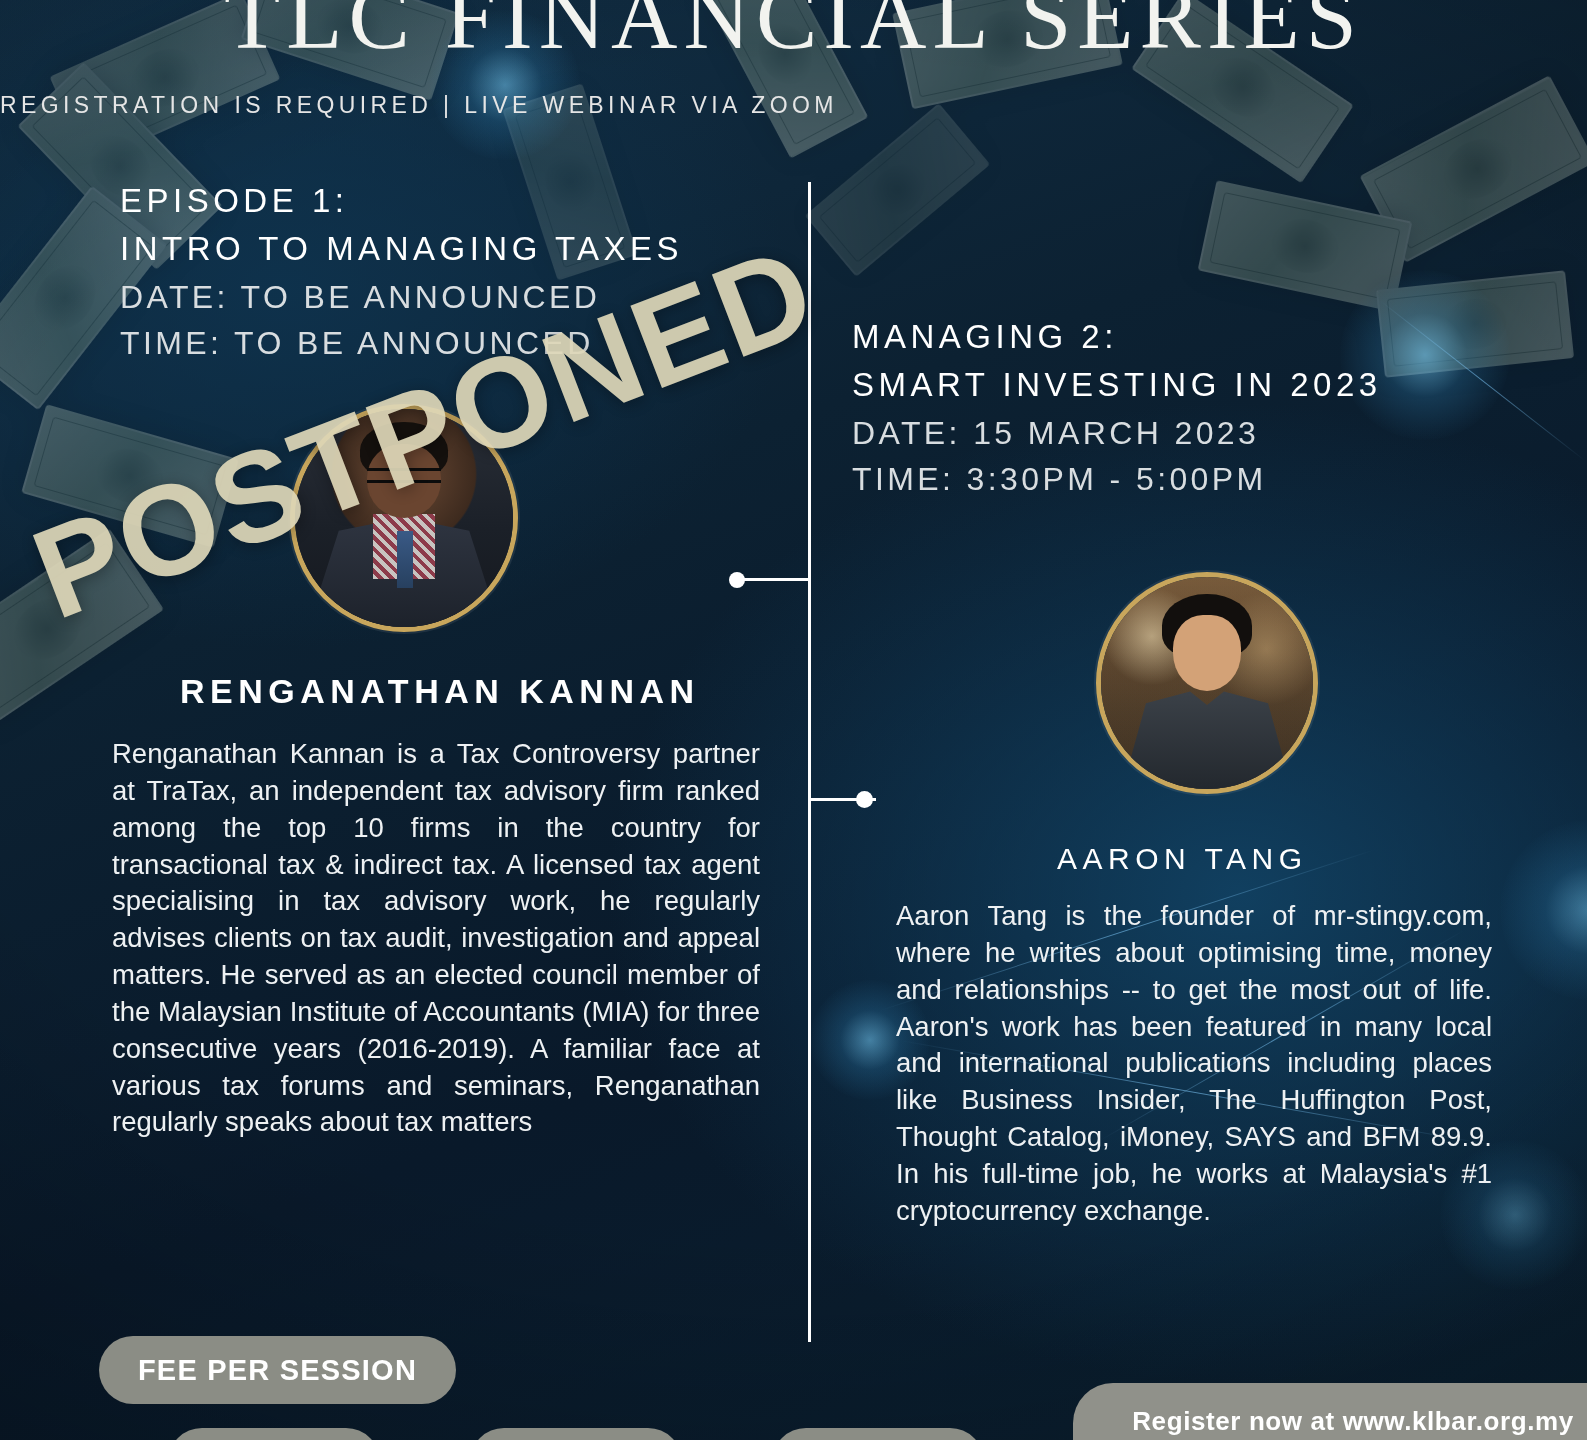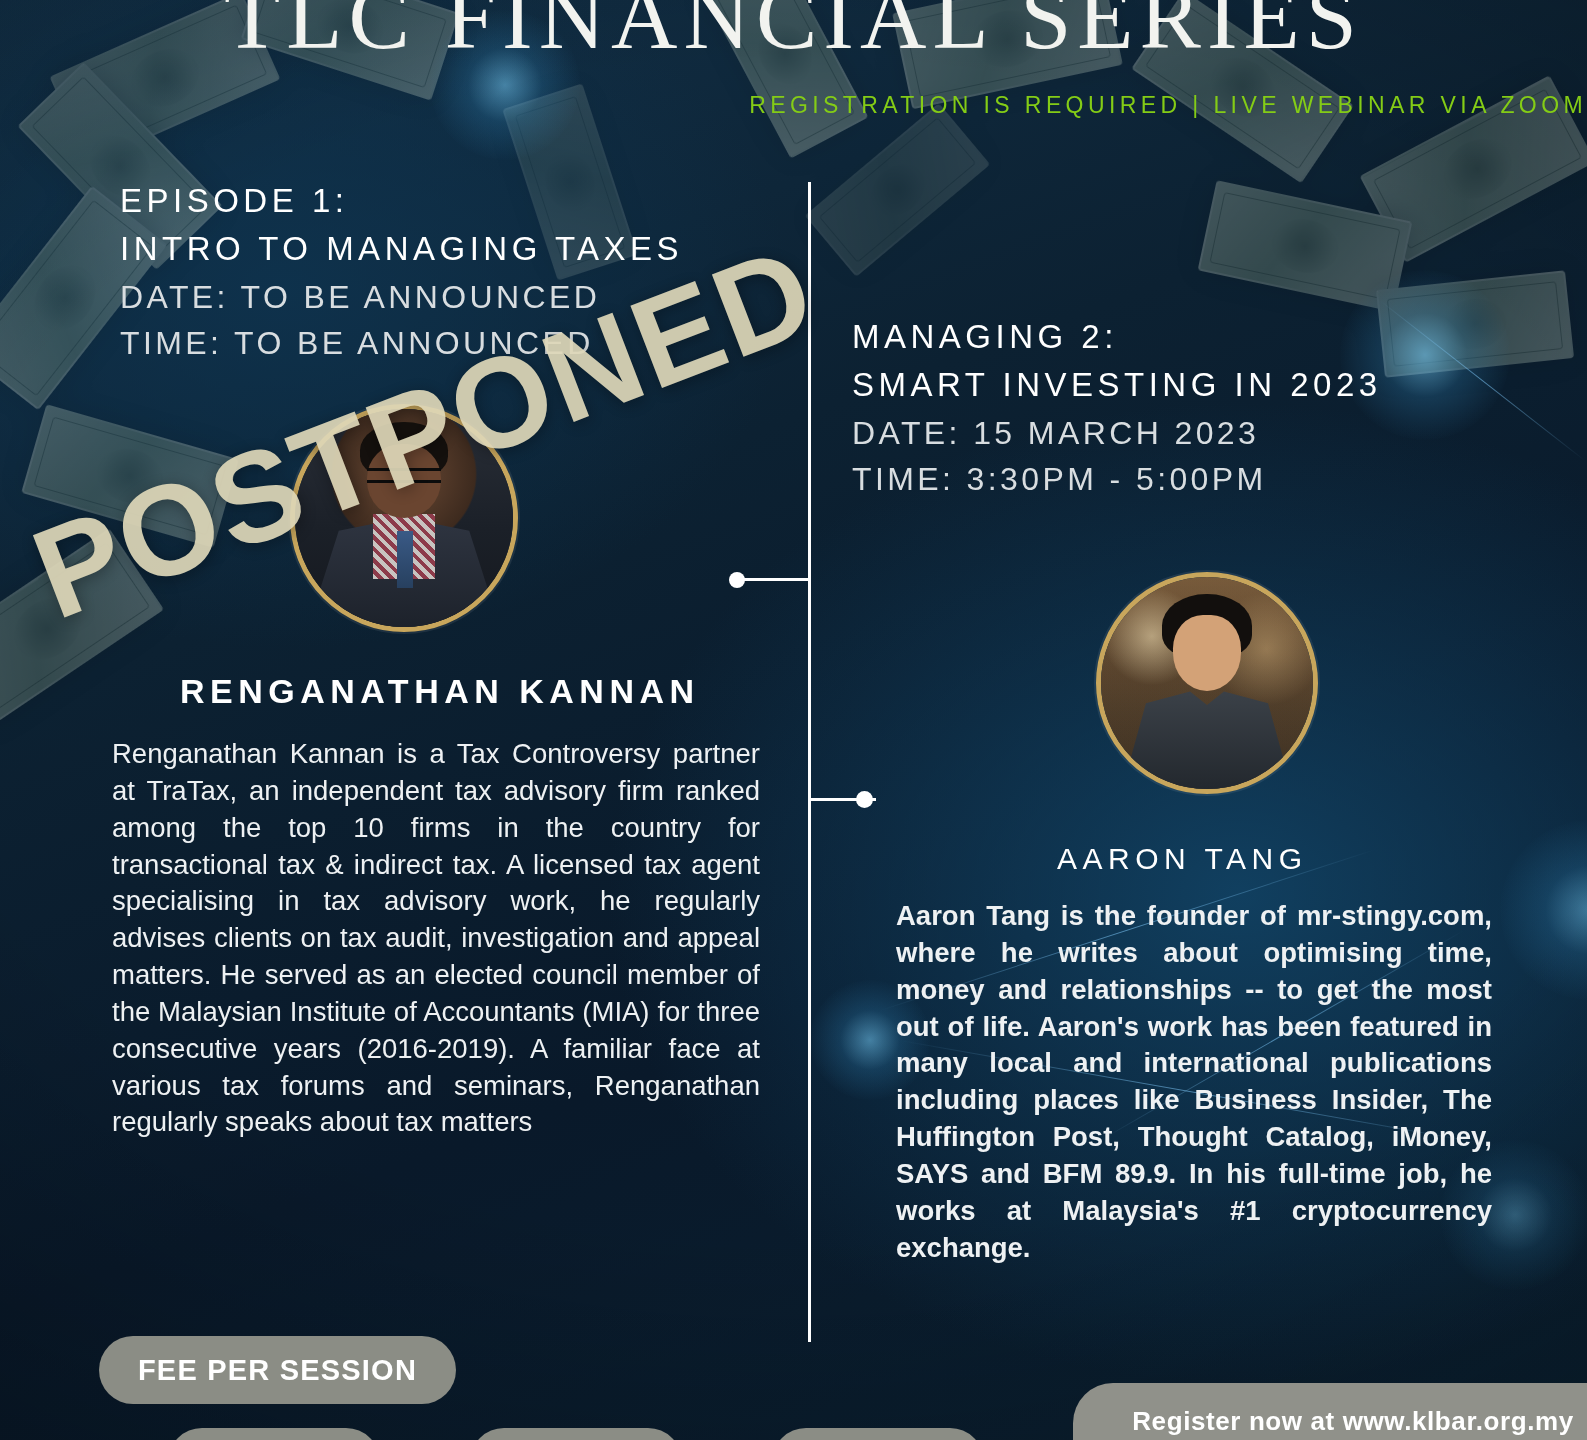--- a/index.html
+++ b/index.html
@@ -85,24 +85,24 @@
     font-size: 92px;
     letter-spacing: 6px;
     color: #f2f3ef;
     white-space: nowrap;
   }
 
   .subtitle {
     position: absolute;
     top: 92px;
     left: 0; right: 0;
-    text-align: right;
+    text-align: left;
     font-size: 23px;
     letter-spacing: 4.4px;
-    color: #84cc16;
+    color: #e5e5e5;
     font-weight: 500;
   }
 
   
   .divider {
     position: absolute;
     left: 808px;
     top: 182px;
     width: 3px;
     height: 1160px;
@@ -257,21 +257,21 @@
   }
   .bio {
     position: absolute;
     color: #eef1f3;
     font-size: 27.5px;
     line-height: 1.34;
     text-align: justify;
     text-align-last: left;
   }
   #bio-1 { left: 112px; top: 736px; width: 648px; }
-  #bio-2 { left: 896px; top: 898px; width: 596px; font-weight: bold; }
+  #bio-2 { left: 896px; top: 898px; width: 596px; }
 
   
   .stamp {
     position: absolute;
     left: 14px;
     top: 362px;
     width: 800px;
     transform: rotate(-21deg);
     font-size: 128px;
     font-weight: bold;

